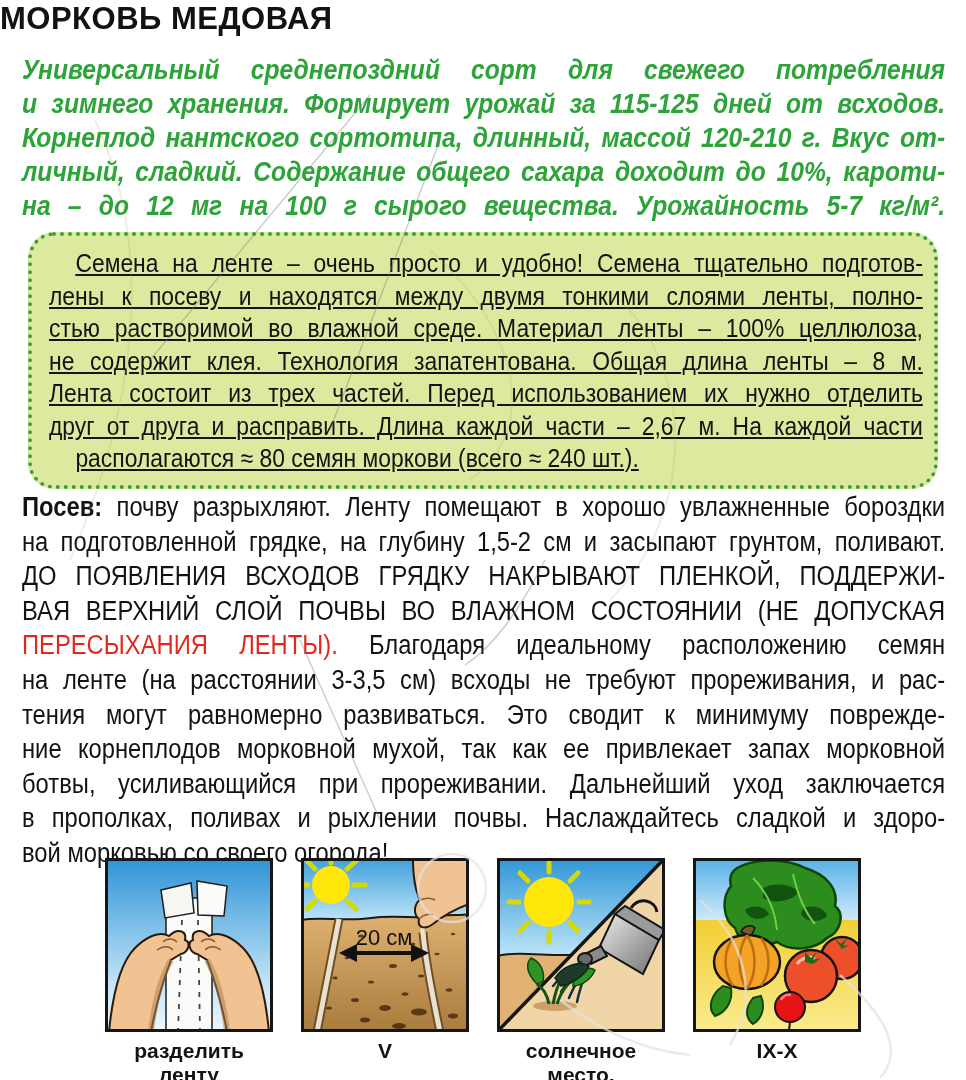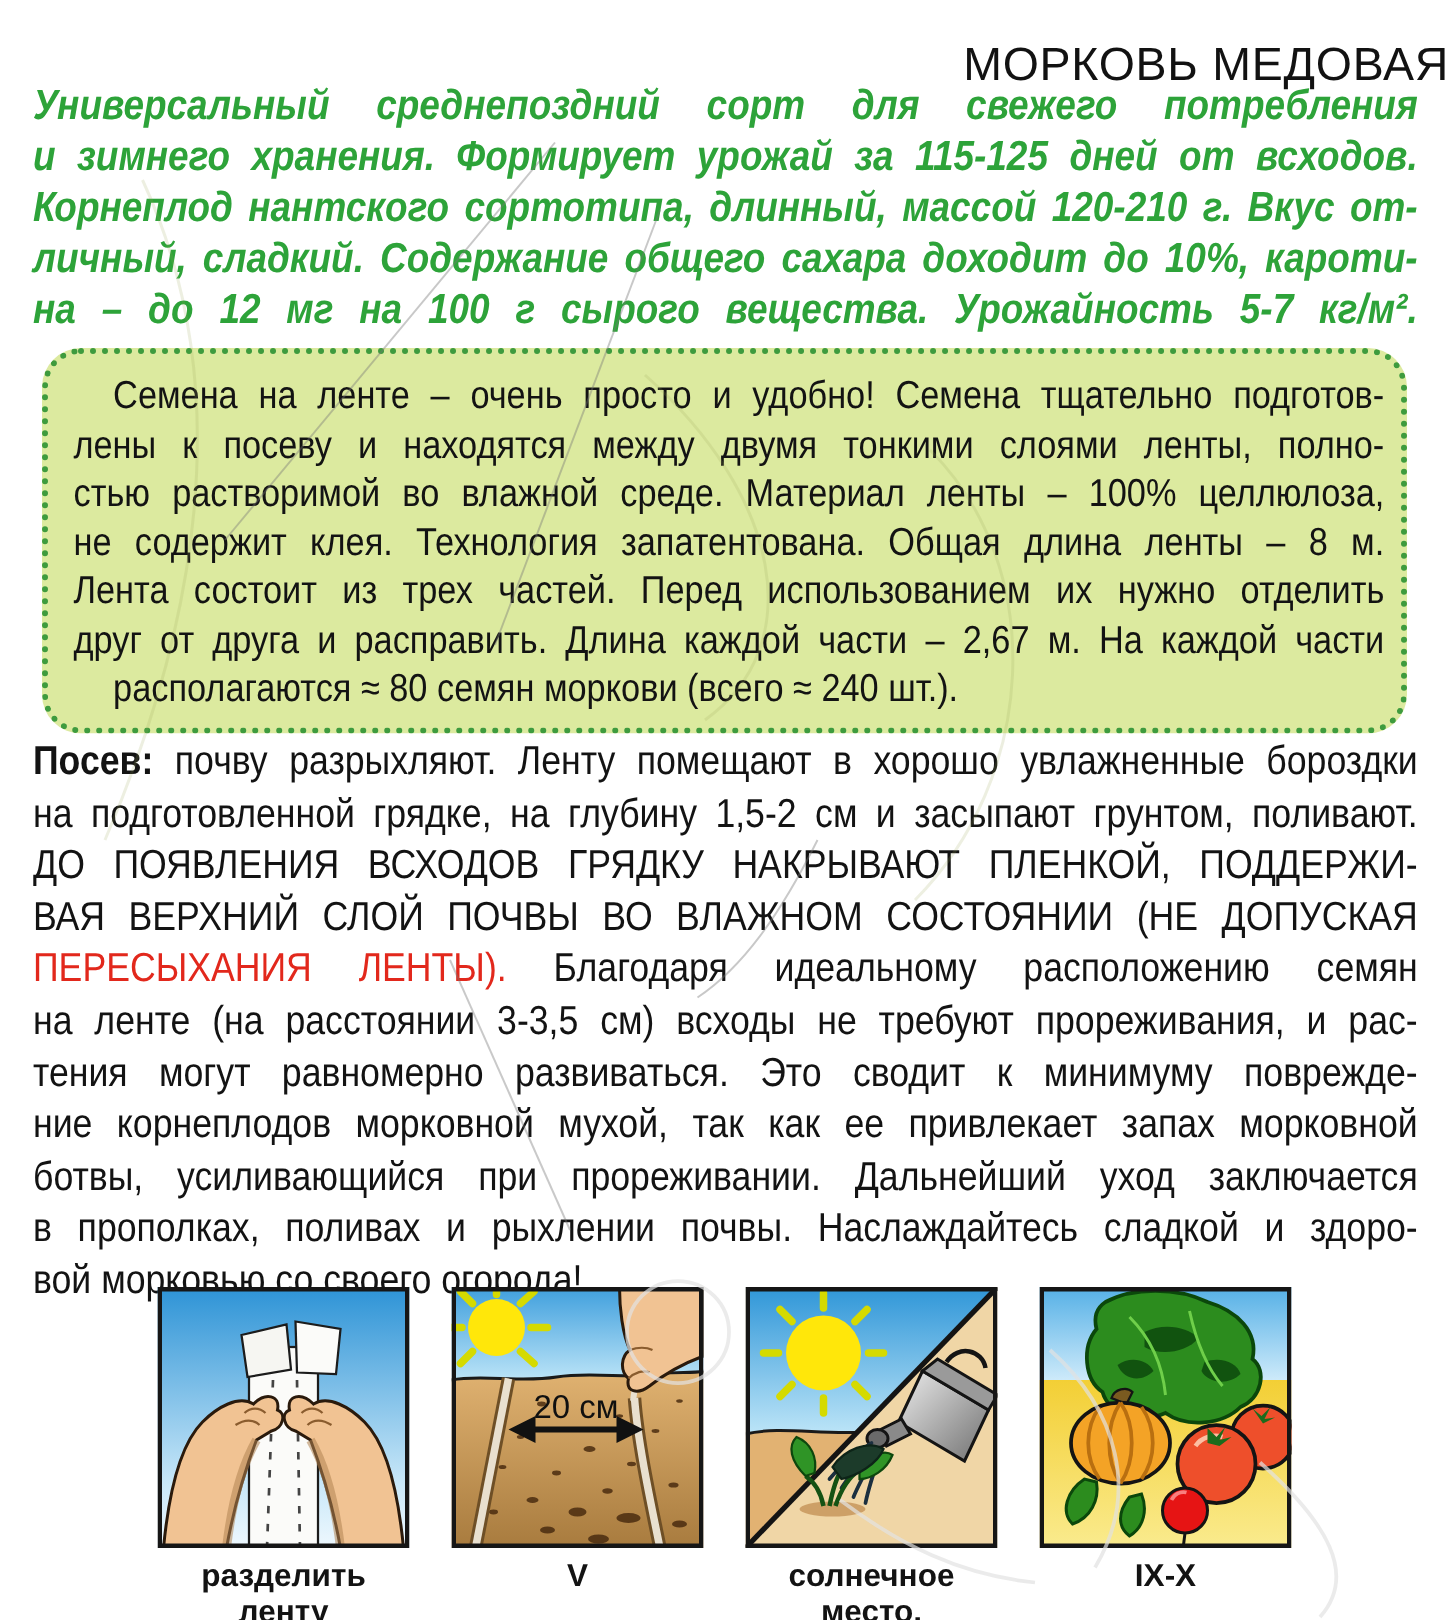--- a/index.html
+++ b/index.html
@@ -1,32 +1,32 @@
 <!DOCTYPE html>
 <html><head>
 <meta charset="utf-8">
 <style>
   html,body { margin:0; padding:0; }
   body { width:966px; height:1080px; background:#ffffff; font-family:"Liberation Sans", sans-serif; }
   .page { position:relative; width:966px; height:1080px; background:#fff; overflow:hidden; color:#151515; }
 
-  .title { margin:0; padding-top:25px; text-align:right; font-size:31px; font-weight:normal; letter-spacing:0.5px; color:#121212; }
+  .title { margin:0; padding-top:1px; text-align:left; font-size:31px; font-weight:bold; letter-spacing:0.5px; color:#121212; }
 
   
   .cond { width:1049px; transform:scaleX(0.88); transform-origin:0 0; white-space:nowrap0; }
   .j { text-align:justify; text-align-last:justify; }
   .ind { text-indent:30px; }
   .red { color:#e2281c; }
   .bold { font-weight:bold; }
 
   .intro { position:absolute; left:22px; top:53px; }
   .intro .line { font-size:28px; line-height:34px; font-weight:bold; font-style:italic; color:#2da339; }
 
   .tape-box { position:absolute; left:28px; top:232px; width:910px; height:257px; box-sizing:border-box;
-              background:#dcea9f; border:4px dotted #3e9b3e; border-radius:26px; padding:11px 17px; }
+              background:#dcea9f; border:4px dotted #3e9b3e; border-radius:26px; padding:11px 17px;text-decoration:underline; }
   .tape-box .cond { width:993px; }
   .tape-box .line { font-size:26px; line-height:32.5px; color:#131313; }
 
   .sowing { position:absolute; left:22px; top:490px; }
   .sowing .line { font-size:27px; line-height:34.6px; color:#131313; }
 
   .panels { position:absolute; left:0; top:858px; width:966px; display:flex; justify-content:center; gap:28px; }
   .panel { margin:0; width:168px; }
   .panel svg { display:block; }
   .caption { margin-top:7px; text-align:center; font-size:21px; line-height:24px; font-weight:bold; color:#131313; }

